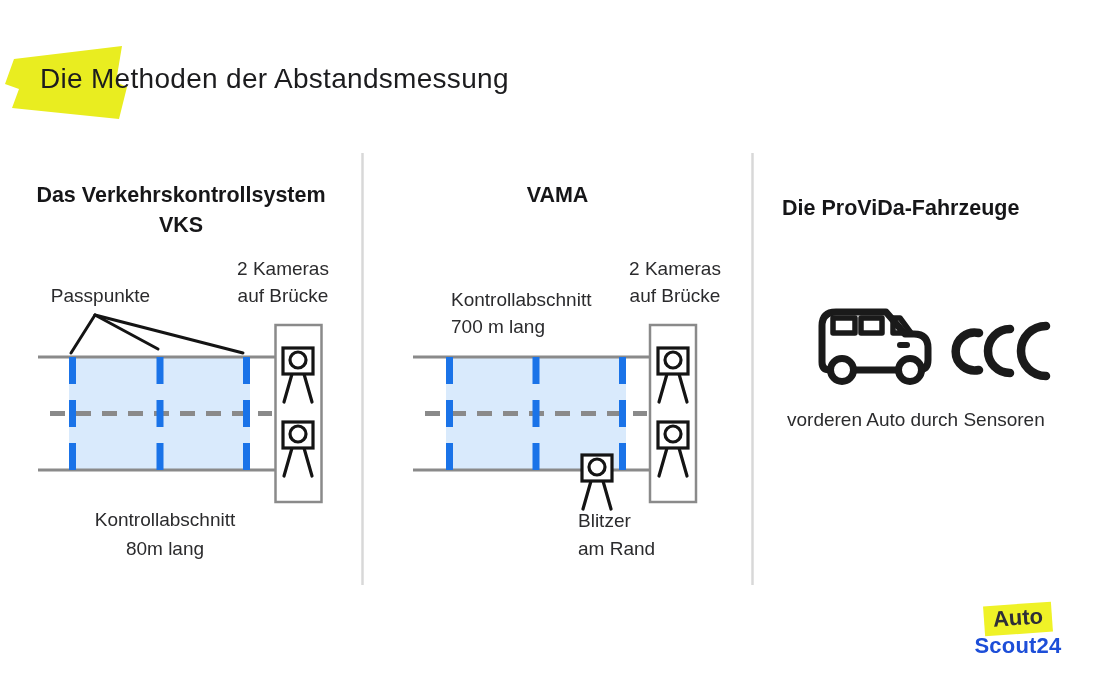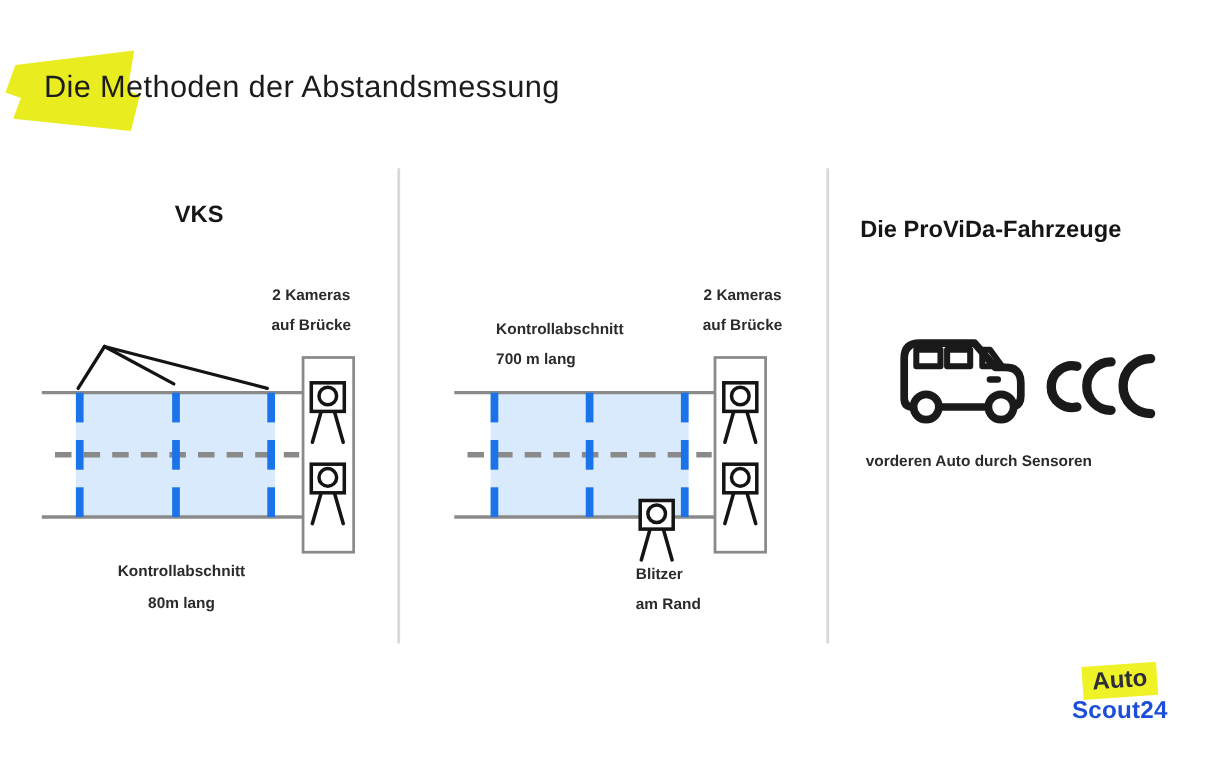--- a/index.html
+++ b/index.html
@@ -2,21 +2,21 @@
 <html><head>
 <meta charset="utf-8">
 <style>
   html,body{margin:0;padding:0;background:#fff;}
   .canvas{position:relative;width:1100px;height:696px;background:#ffffff;overflow:hidden;
           font-family:"Liberation Sans",sans-serif;color:#1d1d1f;}
   .art{position:absolute;left:0;top:0;z-index:1;}
   .txt{position:absolute;z-index:2;}
   .page-title{font-size:28px;font-weight:500;letter-spacing:.3px;color:#1c1c1e;white-space:nowrap;}
   .col-heading{font-size:21.5px;font-weight:bold;line-height:30px;color:#161618;text-align:center;white-space:nowrap;}
-  .lbl{font-size:14px;line-height:27px;color:#2b2b2d;white-space:nowrap;font-weight:bold;}
+  .lbl{font-size:19px;line-height:27px;color:#2b2b2d;white-space:nowrap;}
   .center{text-align:center;}
   .logo{position:absolute;z-index:2;text-align:center;}
   .logo-auto-wrap{display:inline-block;background:#eff227;transform:rotate(-4deg);padding:1px 9px 3px 9px;}
   .logo-auto{font-size:22px;font-weight:bold;color:#2e2e38;}
   .logo-scout{font-size:22px;font-weight:bold;color:#1d4ed8;margin-top:-1px;letter-spacing:.2px;}
 </style>
 </head>
 <body>
 
 <div class="canvas">
@@ -96,30 +96,33 @@
     <g stroke="#1a1a1a" stroke-width="8.5" fill="none" stroke-linecap="round">
       <path d="M 979 333 A 19 19 0 1 0 979 370"></path>
       <path d="M 1010 329 A 22 22 0 1 0 1010 373"></path>
       <path d="M 1046 326 A 25 25 0 1 0 1046 376"></path>
     </g>
   </svg>
 
   <h1 class="txt page-title" style="left:40px;top:63px;margin:0;">Die Methoden der Abstandsmessung</h1>
 
   <div class="txt col-heading" style="left:0;top:180px;width:362px;">
+    <div>Das Verkehrskontrollsystem</div>
     <div>VKS</div>
   </div>
 
   <div class="txt col-heading" style="left:362px;top:180px;width:391px;">
+    <div>VAMA</div>
   </div>
 
   <div class="txt col-heading" style="left:782px;top:193px;text-align:right;">
     <div>Die ProViDa-Fahrzeuge</div>
   </div>
 
+  <div class="txt lbl center" style="left:28px;top:282px;width:145px;">Passpunkte</div>
 
   <div class="txt lbl center" style="left:222px;top:255px;width:122px;">
     <div>2 Kameras</div>
     <div>auf Brücke</div>
   </div>
 
   <div class="txt lbl center" style="left:55px;top:505px;width:220px;line-height:29px;">
     <div>Kontrollabschnitt</div>
     <div>80m lang</div>
   </div>

